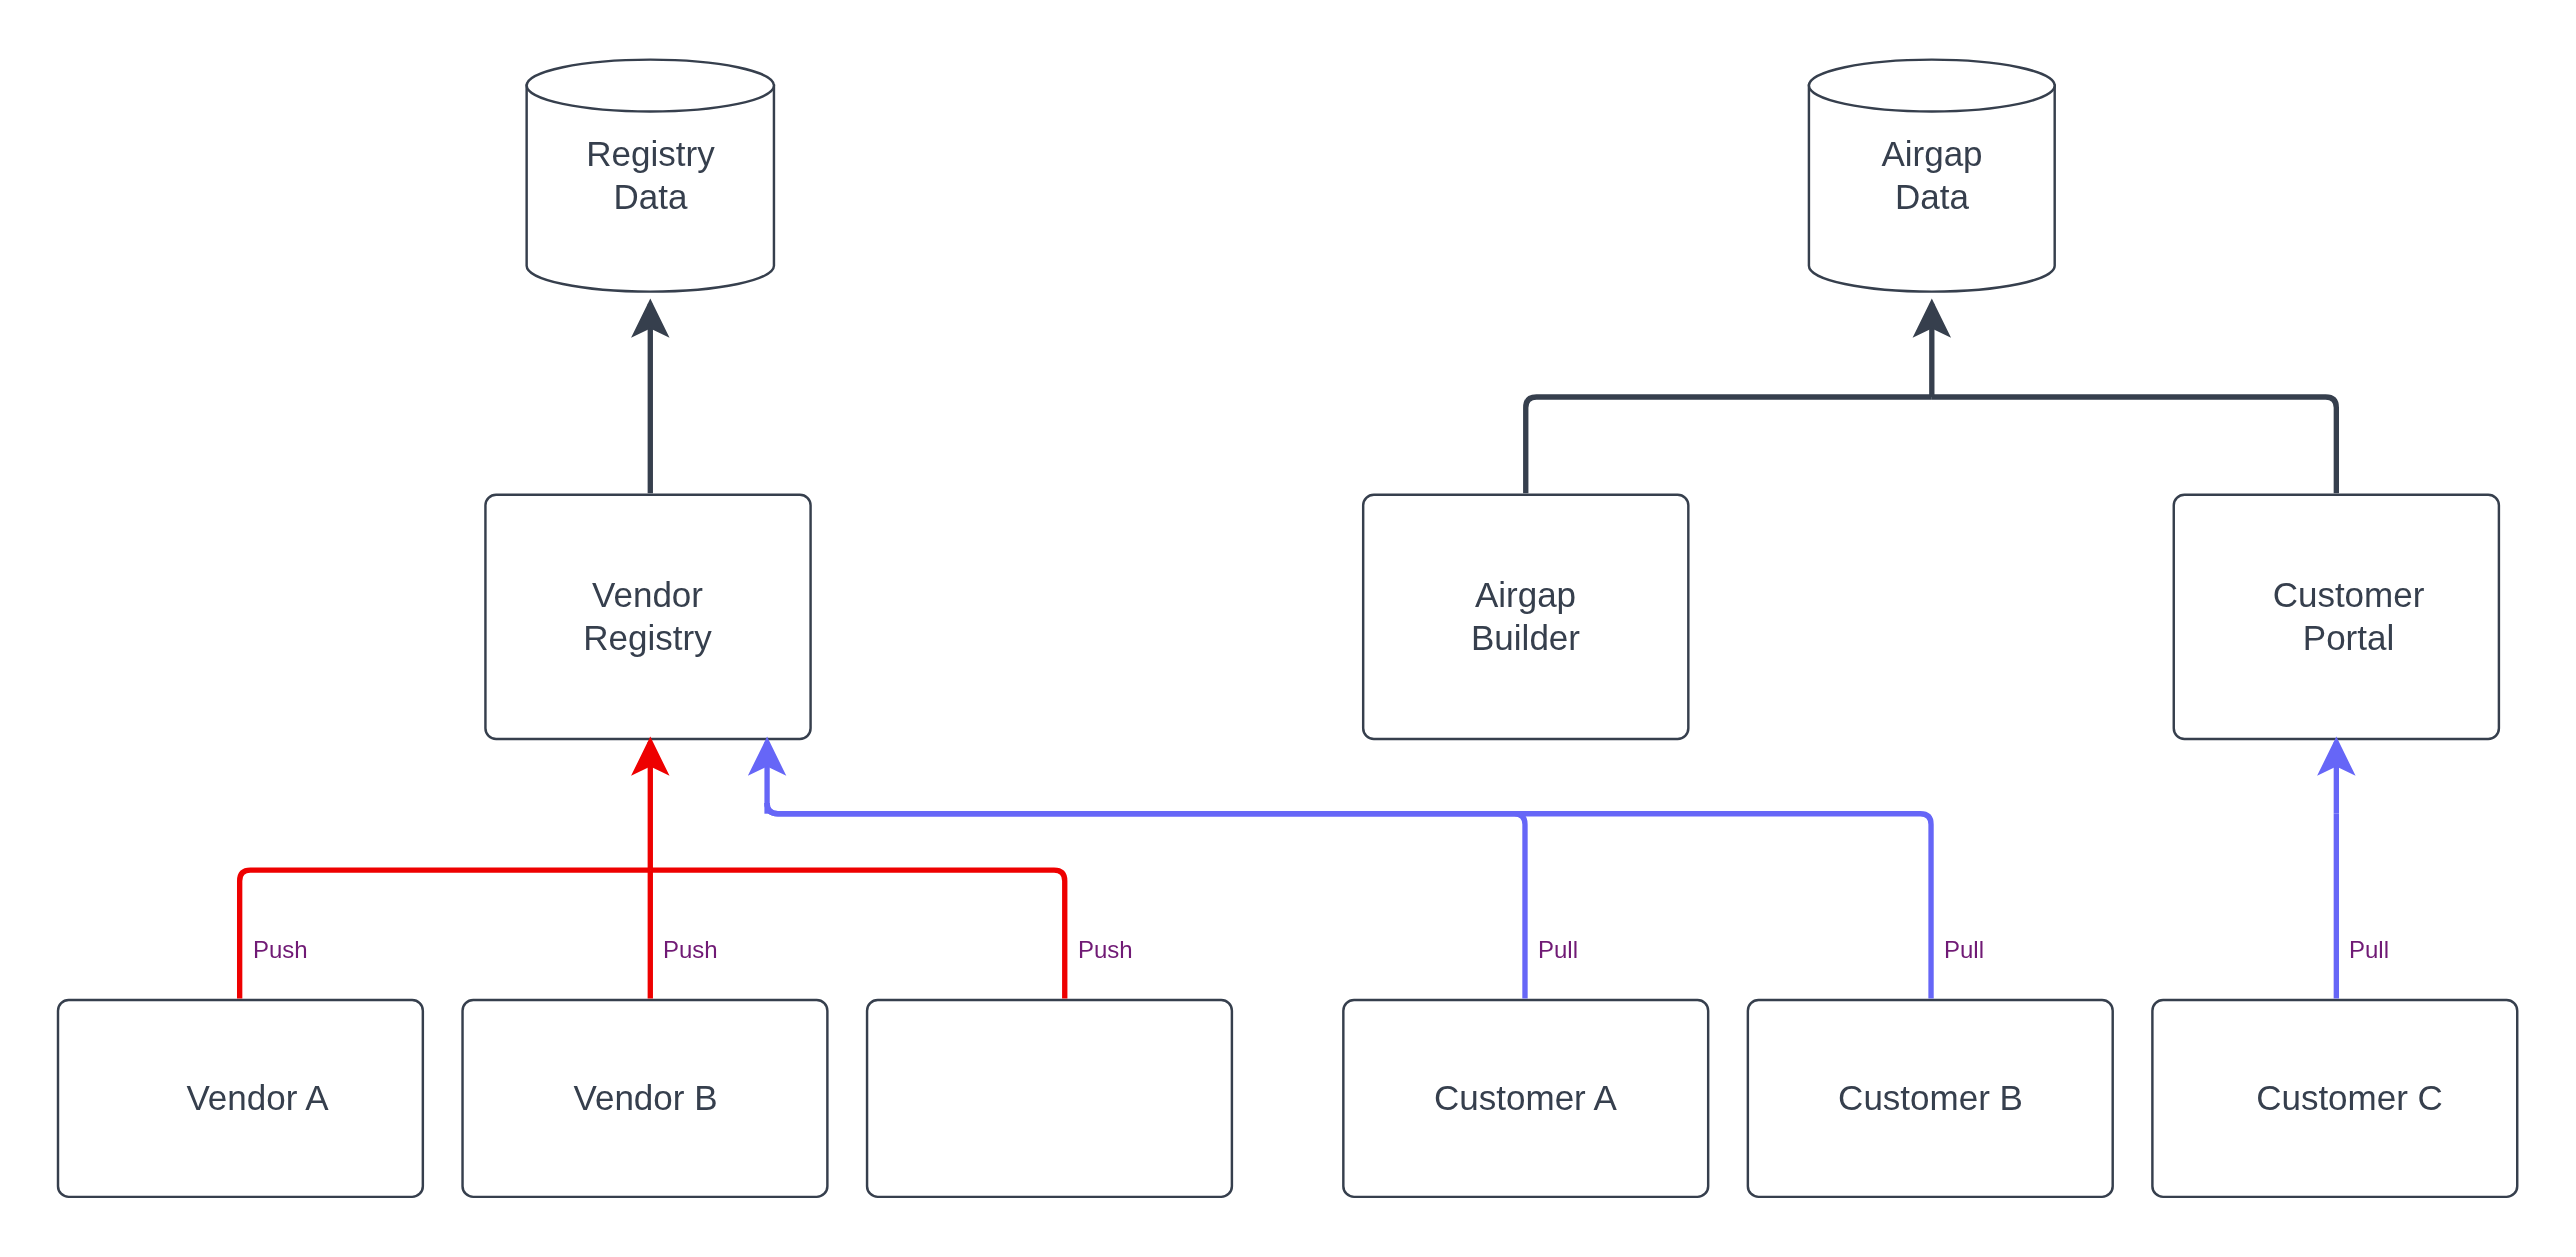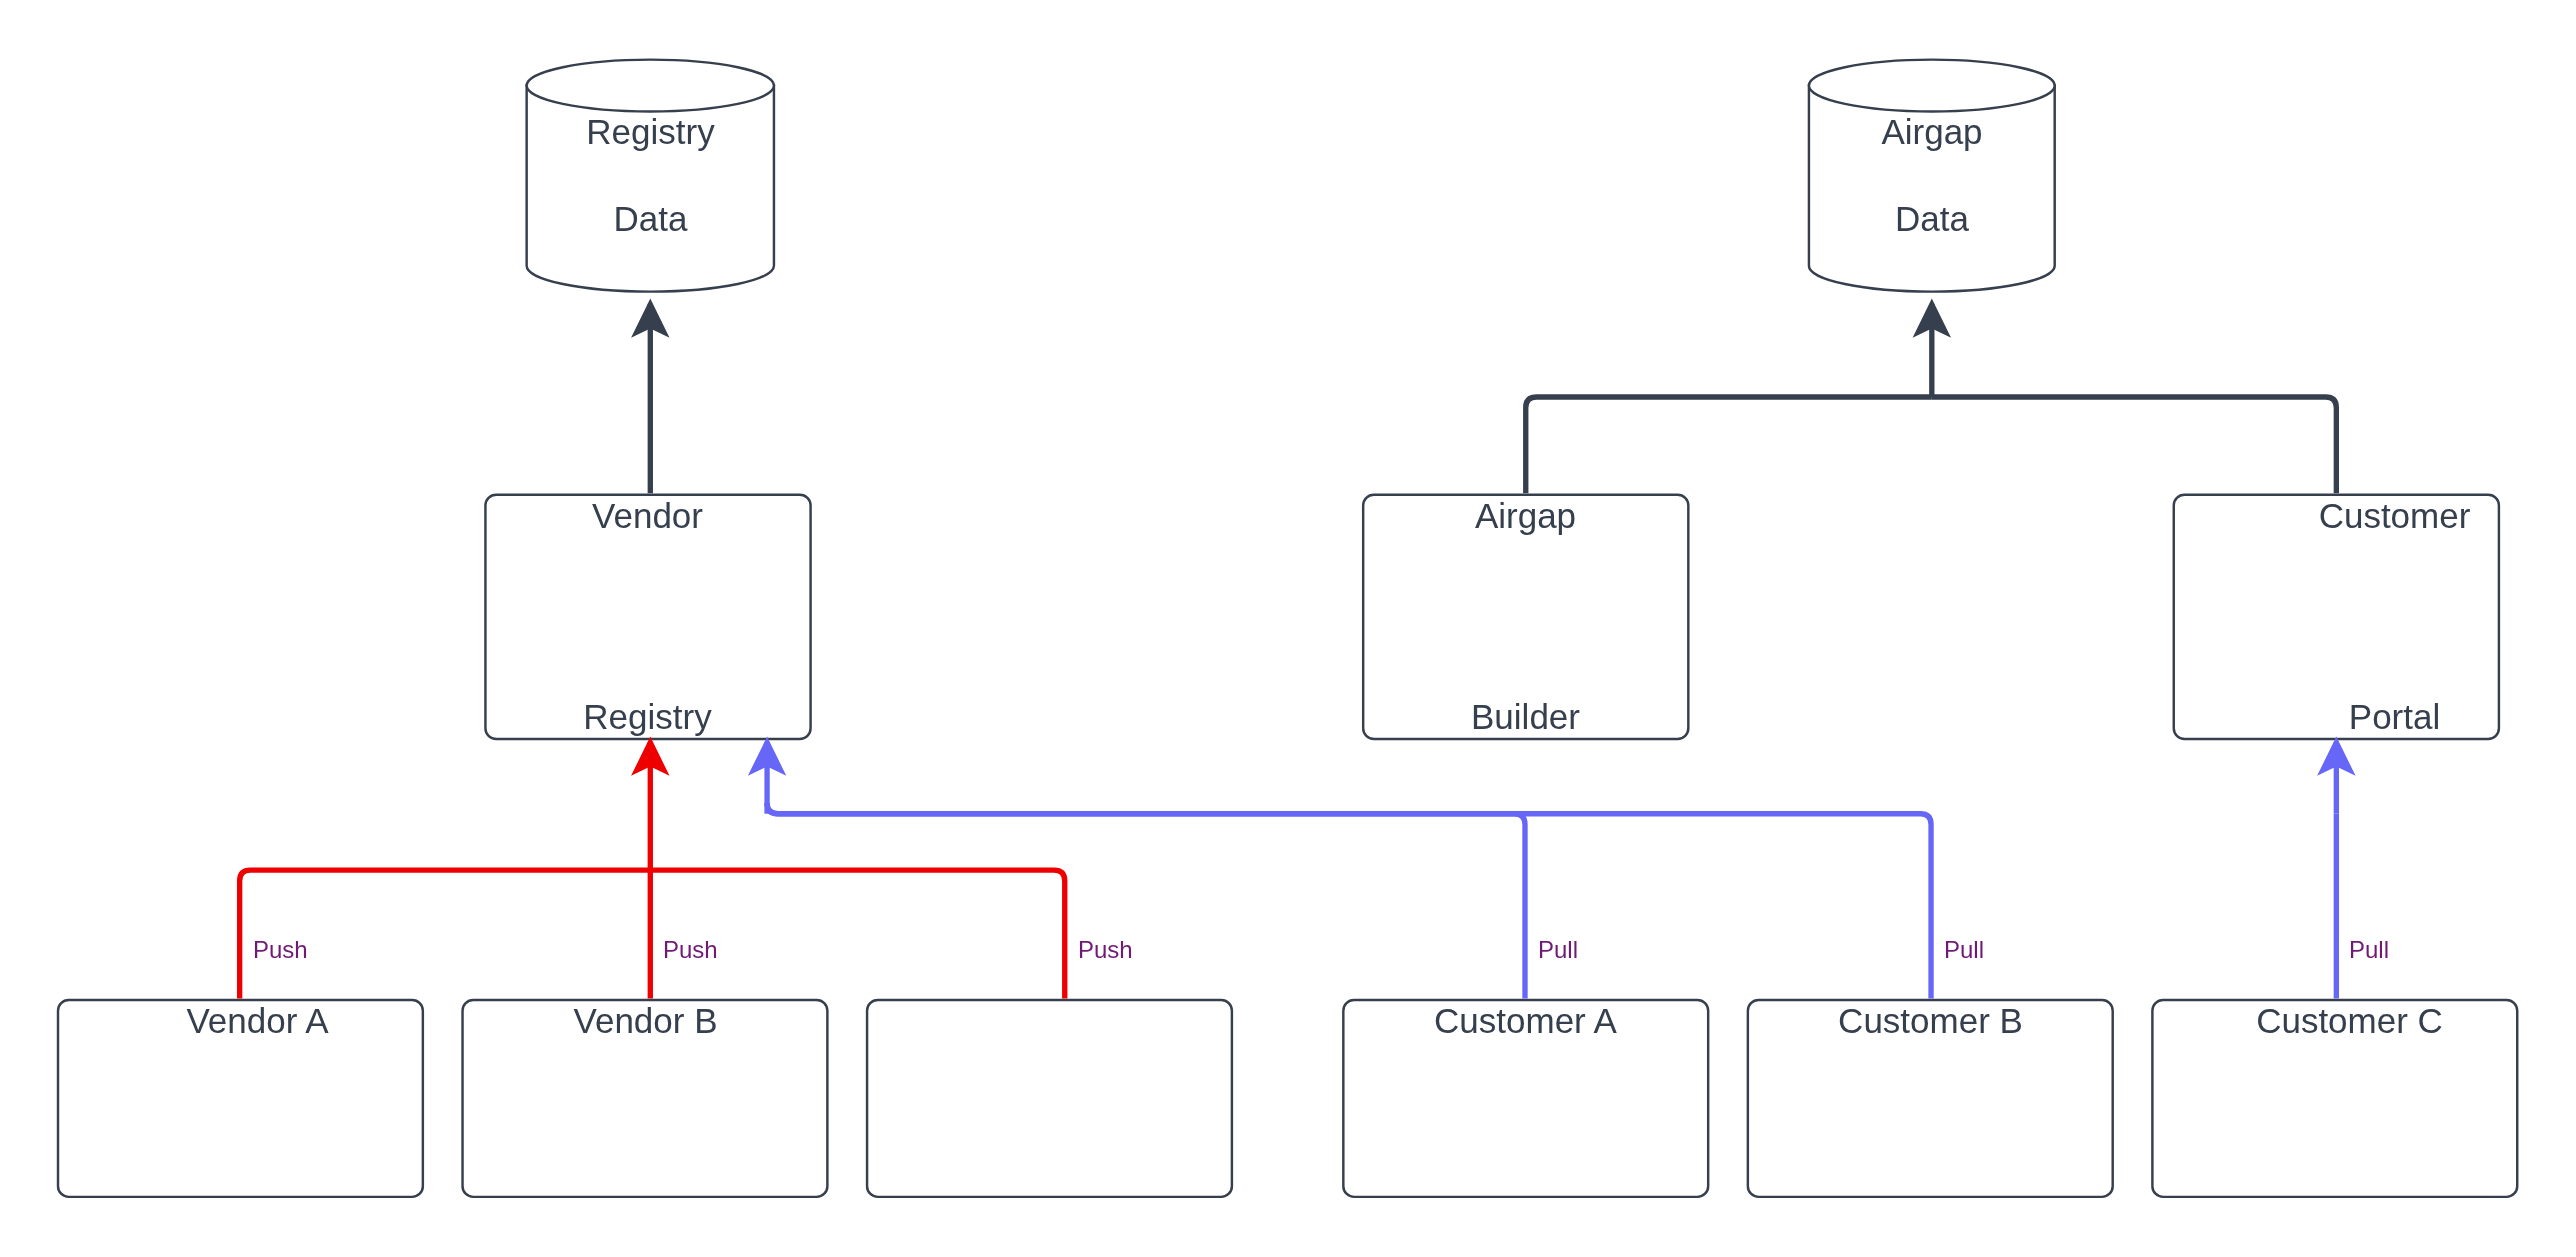--- a/index.html
+++ b/index.html
@@ -20,21 +20,21 @@
     left: 0;
     top: 0;
     width: 2576px;
     height: 1258px;
   }
   .node-label {
     position: absolute;
     display: flex;
     flex-direction: column;
     align-items: center;
-    justify-content: space-between;
+    justify-content: center;
     text-align: center;
     color: #363f4d;
     font-size: 35px;
     line-height: 1.22;
     font-family: "Liberation Sans", sans-serif;
     pointer-events: none;
   }
   .edge-label {
     position: absolute;
     color: #701a75;
@@ -116,21 +116,21 @@
   <div class="node-label" style="left:485px; top:495px; width:325px; height:244px;">
     <span>Vendor</span>
     <span>Registry</span>
   </div>
 
   <div class="node-label" style="left:1363px; top:495px; width:325px; height:244px;">
     <span>Airgap</span>
     <span>Builder</span>
   </div>
 
-  <div class="node-label" style="left:2174px; top:495px; width:349px; height:244px;padding-left:46px;">
+  <div class="node-label" style="left:2174px; top:495px; width:349px; height:244px;">
     <span>Customer</span>
     <span>Portal</span>
   </div>
 
   <div class="node-label" style="left:48px; top:1000px; width:419px; height:197px;">
     <span>Vendor A</span>
   </div>
   <div class="node-label" style="left:463px; top:1000px; width:365px; height:197px;">
     <span>Vendor B</span>
   </div>

